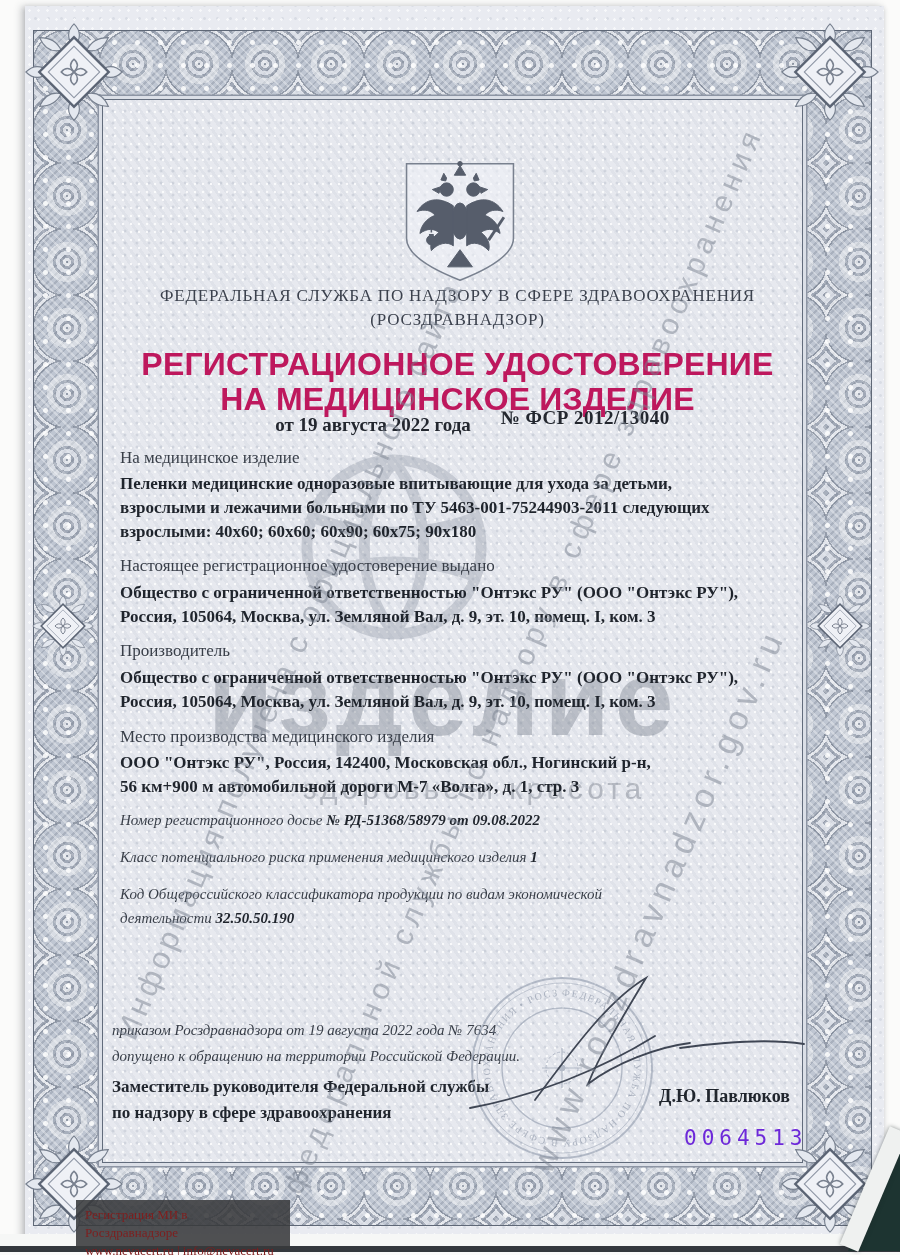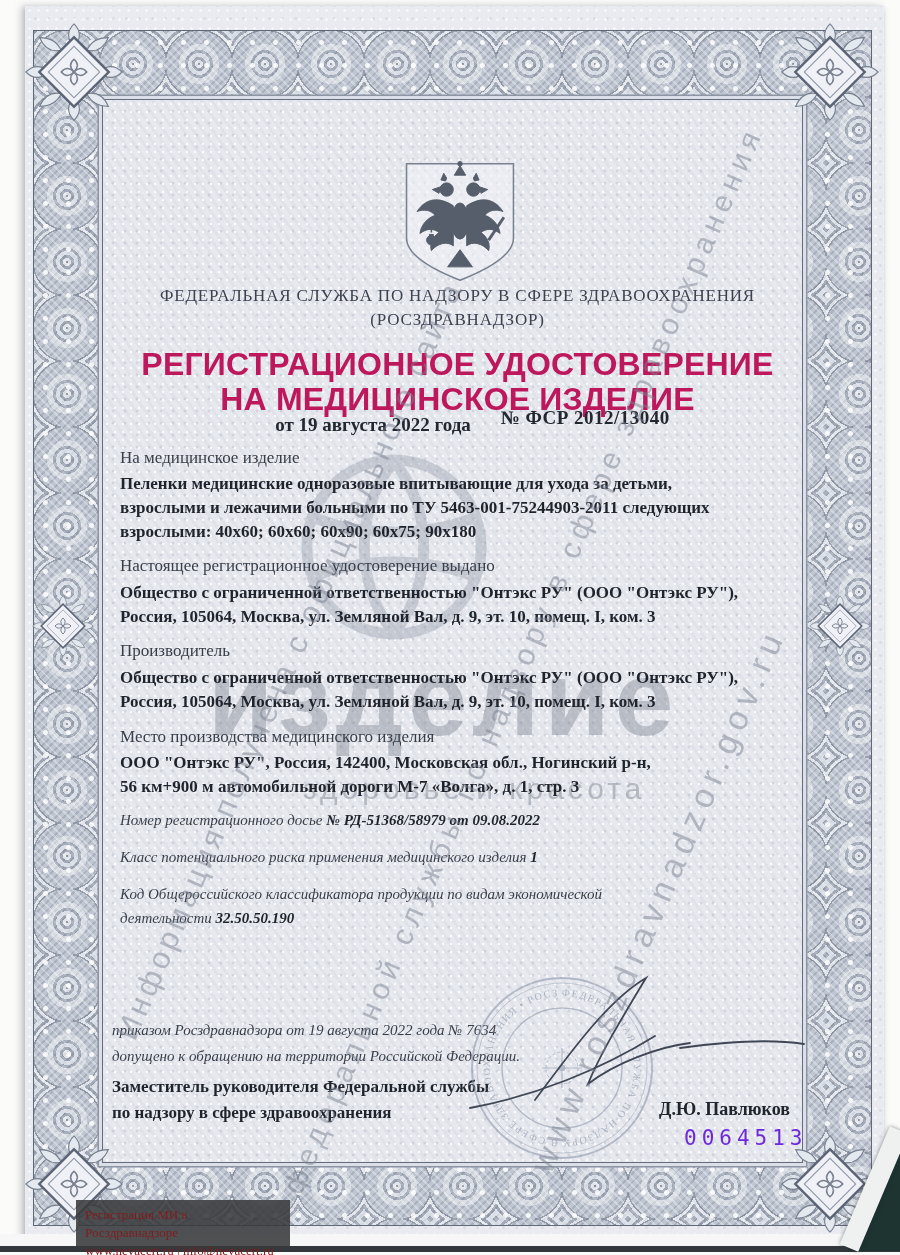--- a/index.html
+++ b/index.html
@@ -48,21 +48,21 @@
   .agency { font-size:17px; letter-spacing:.8px; color:#3b414d; }
   .cert-title { font-family:"Liberation Sans", sans-serif; font-weight:bold;
     font-size:32px; letter-spacing:.2px; color:#be185d; }
   .date-row { display:flex; justify-content:center; gap:30px; font-weight:bold;
     font-size:19px; color:#23272f; padding-left:30px; }
   .date-row .num { position:relative; top:-7px; letter-spacing:.5px; }
   .lbl { font-size:17px; color:#383e48; }
   .bld { font-size:17px; font-weight:bold; color:#1f242c; line-height:24px; }
   .mix { font-size:15px; color:#383e48;font-style:italic; }
   .mix b { color:#1f242c; }
-  .sig-name { font-size:18px; font-weight:bold; color:#20252d; text-align:right;margin-top:13px; }
+  .sig-name { font-size:18px; font-weight:bold; color:#20252d; text-align:right; }
   .serial { position:absolute; left:684px; top:1126px; font-family:"DejaVu Sans Mono", monospace;
     font-size:21px; letter-spacing:5px; color:#6d28d9; }
 
   
   .wm { position:absolute; pointer-events:none; white-space:nowrap;
     font-family:"Liberation Sans", sans-serif; }
   .wm-brand { left:208px; top:638px; font-size:106px; font-weight:bold;
     color:rgba(125,131,143,.42); letter-spacing:5px; }
   .wm-brand-sub { left:303px; top:772px; font-size:30px;
     color:rgba(134,140,152,.52); letter-spacing:4px; }

